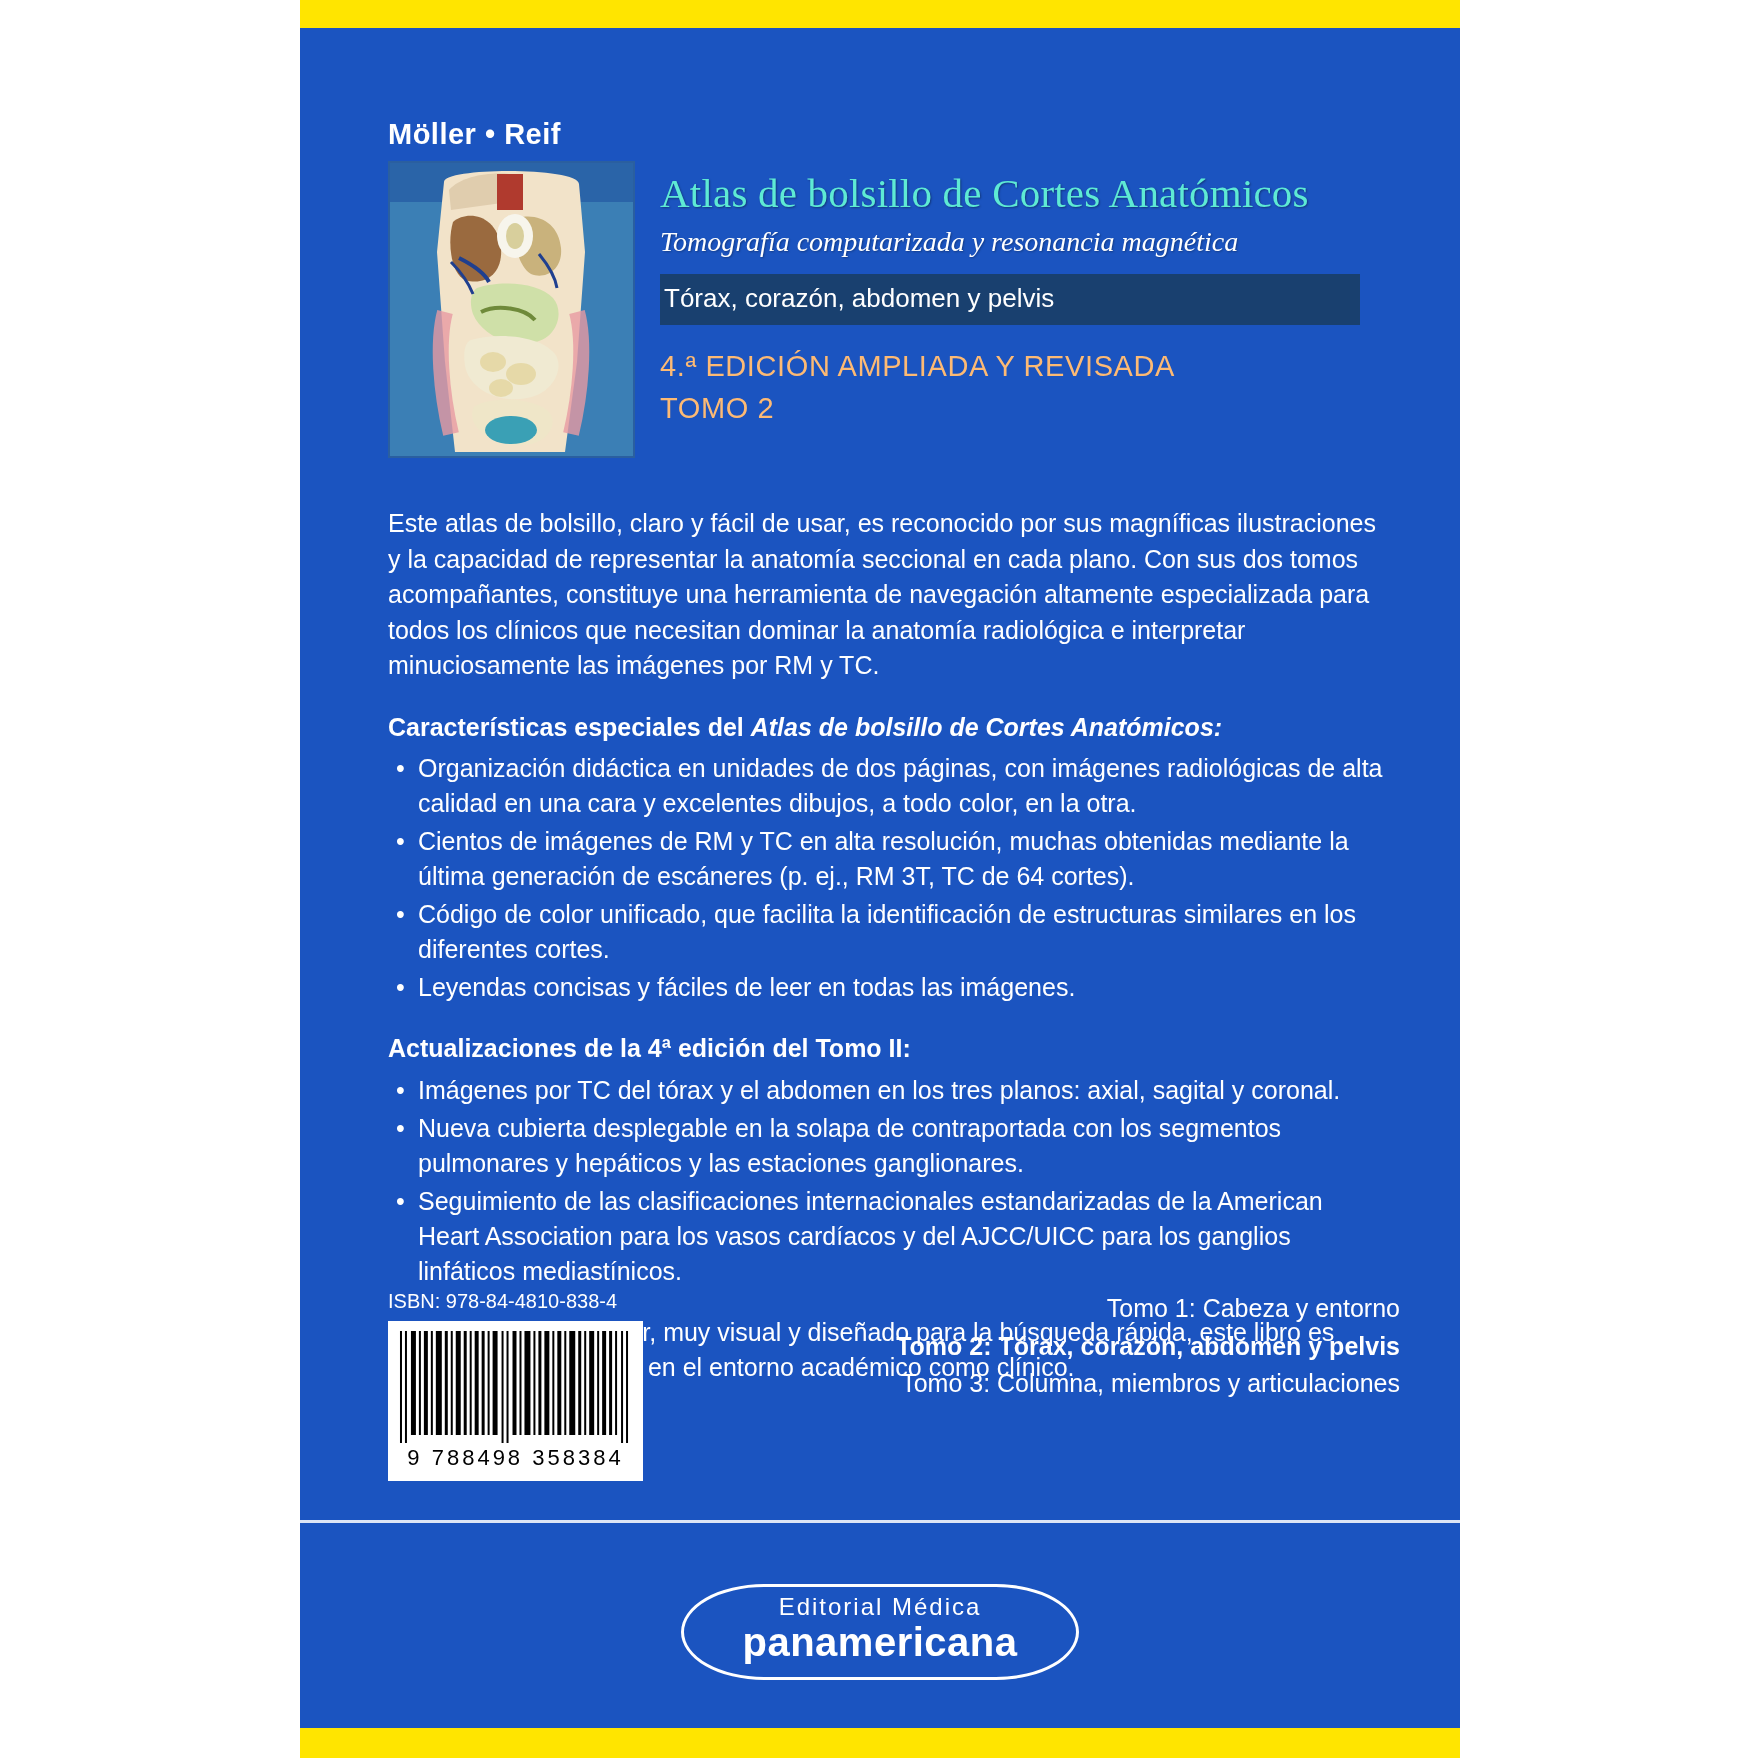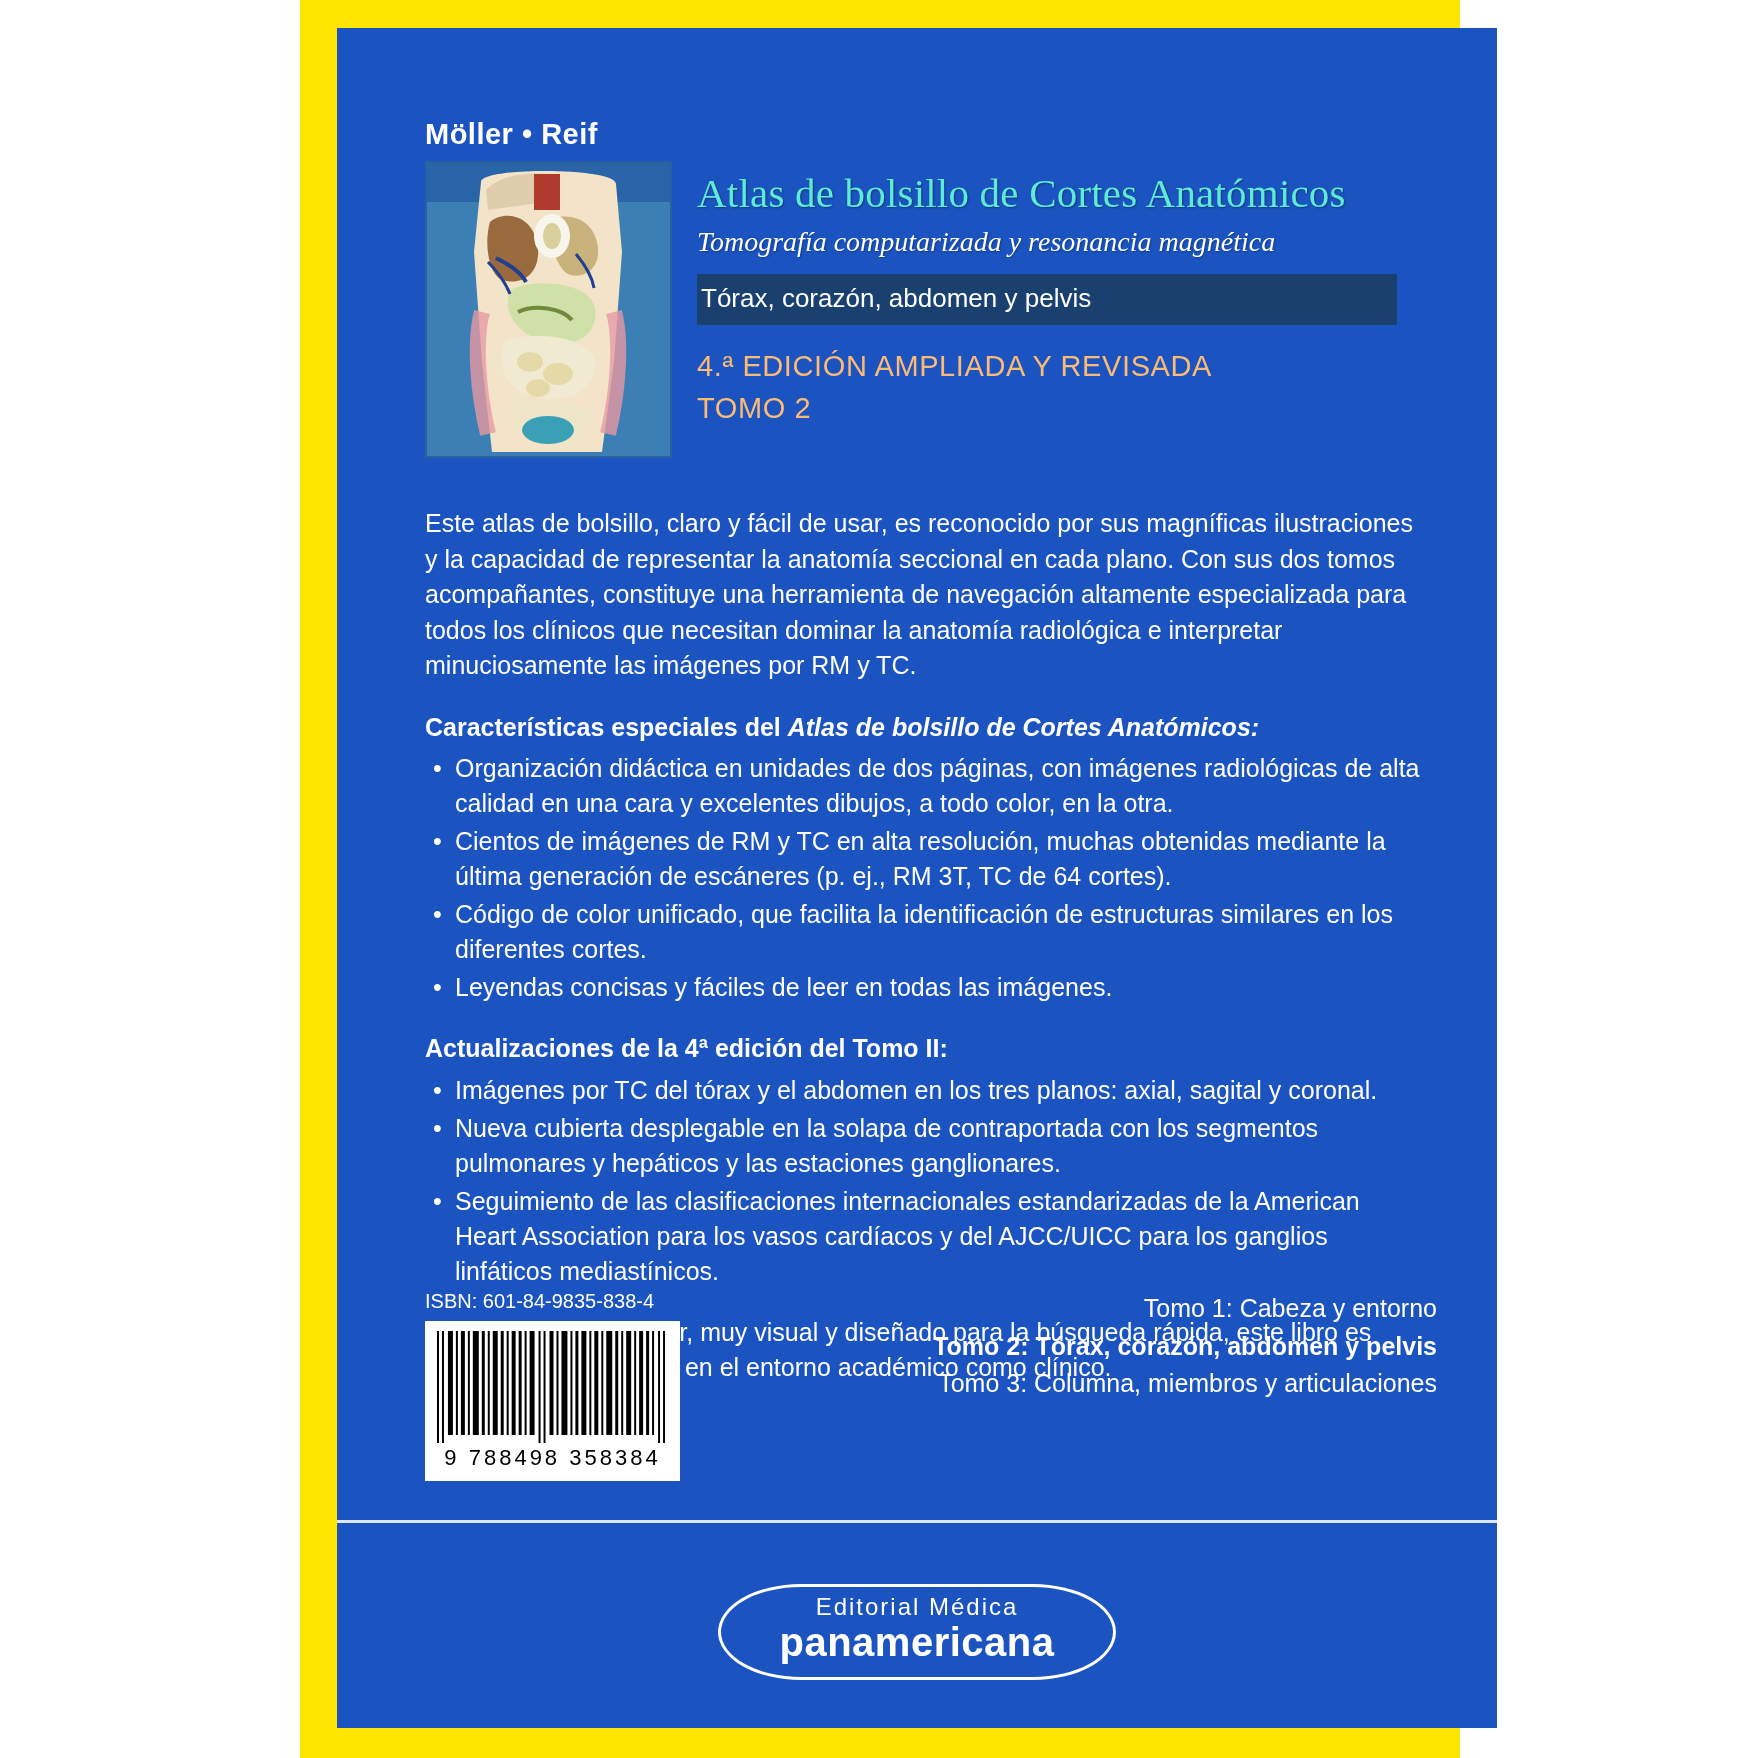--- a/index.html
+++ b/index.html
@@ -29,21 +29,20 @@
     background: #ffe500;
   }
   .cover {
     position: absolute;
     left: 300px;
     top: 28px;
     width: 1160px;
     height: 1700px;
     background: #1b54c0;
     overflow: hidden;
-    margin-left: 37px;
   }
   .cover-inner {
     position: absolute;
     left: 0; top: 0;
     width: 1160px;
     height: 1700px;
   }
   
   .bottom-rule {
     position: absolute;
@@ -277,21 +276,21 @@
         <ul class="feats">
           <li>Imágenes por TC del tórax y el abdomen en los tres planos: axial, sagital y coronal.</li>
           <li>Nueva cubierta desplegable en la solapa de contraportada con los segmentos pulmonares y hepáticos y las estaciones ganglionares.</li>
           <li>Seguimiento de las clasificaciones internacionales estandarizadas de la American Heart Association para los vasos cardíacos y del AJCC/UICC para los ganglios linfáticos mediastínicos.</li>
         </ul>
 
         <p class="para">Compacto, fácil de usar, muy visual y diseñado para la búsqueda rápida, este libro es ideal para su uso tanto en el entorno académico como clínico.</p>
       </div>
 
       <div class="footer-left">
-        <div class="isbn">ISBN: 601-84-9835-838-4</div>
+        <div class="isbn">ISBN: 978-84-4810-838-4</div>
         <div class="barcode">
           <svg class="bars" viewBox="0 0 240 112" preserveAspectRatio="none" xmlns="http://www.w3.org/2000/svg">
             <rect x="0" y="0" width="240" height="112" fill="#ffffff"></rect>
             <g fill="#000000">
               <rect x="4" y="0" width="2" height="112"></rect>
               <rect x="9" y="0" width="2" height="112"></rect>
               <rect x="15" y="0" width="5" height="104"></rect>
               <rect x="23" y="0" width="2" height="104"></rect>
               <rect x="28" y="0" width="4" height="104"></rect>
               <rect x="35" y="0" width="2" height="104"></rect>

